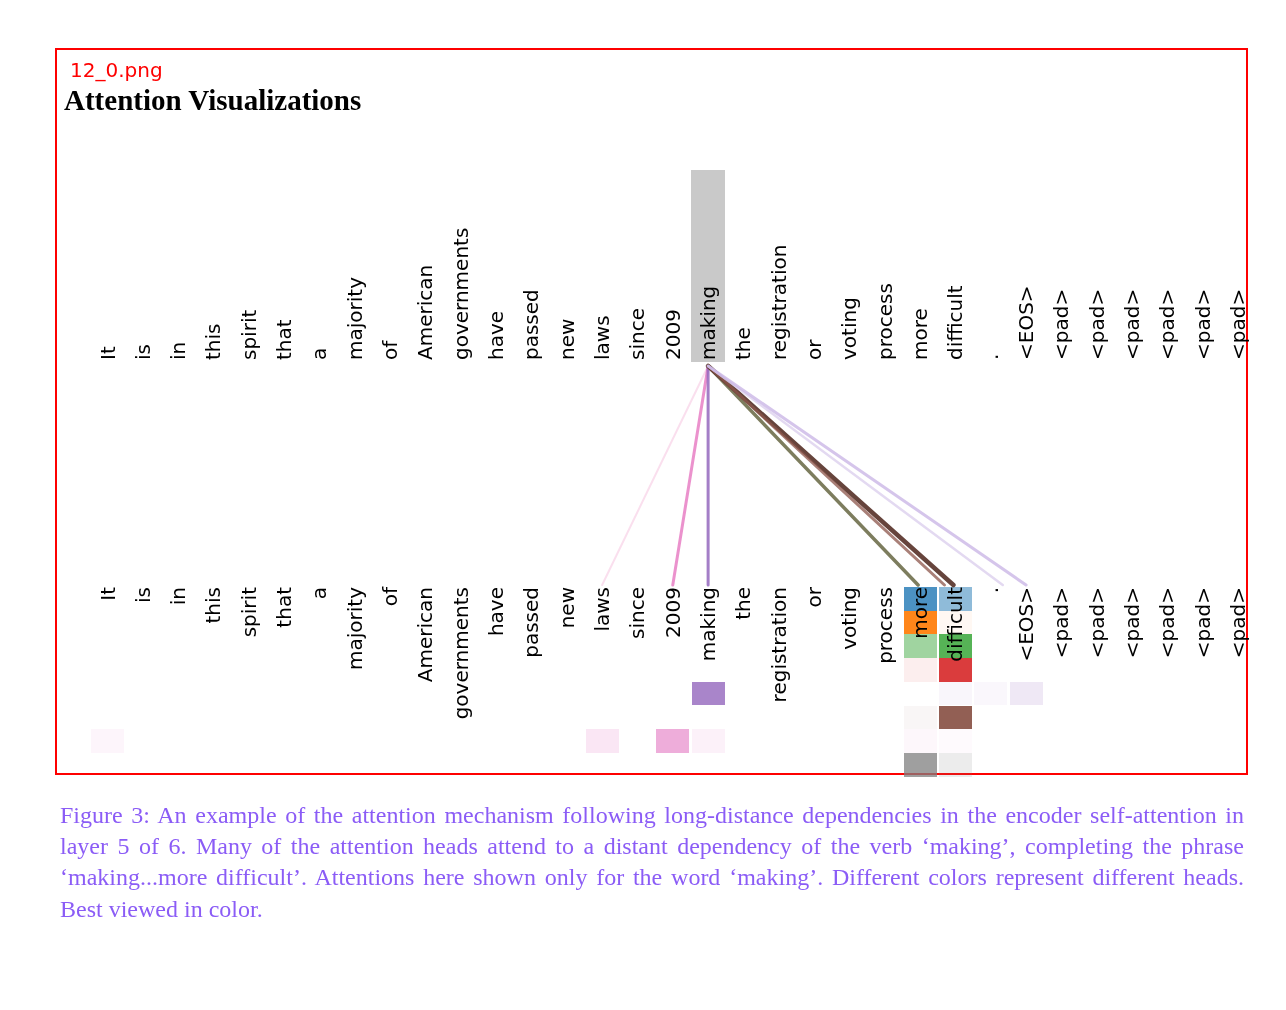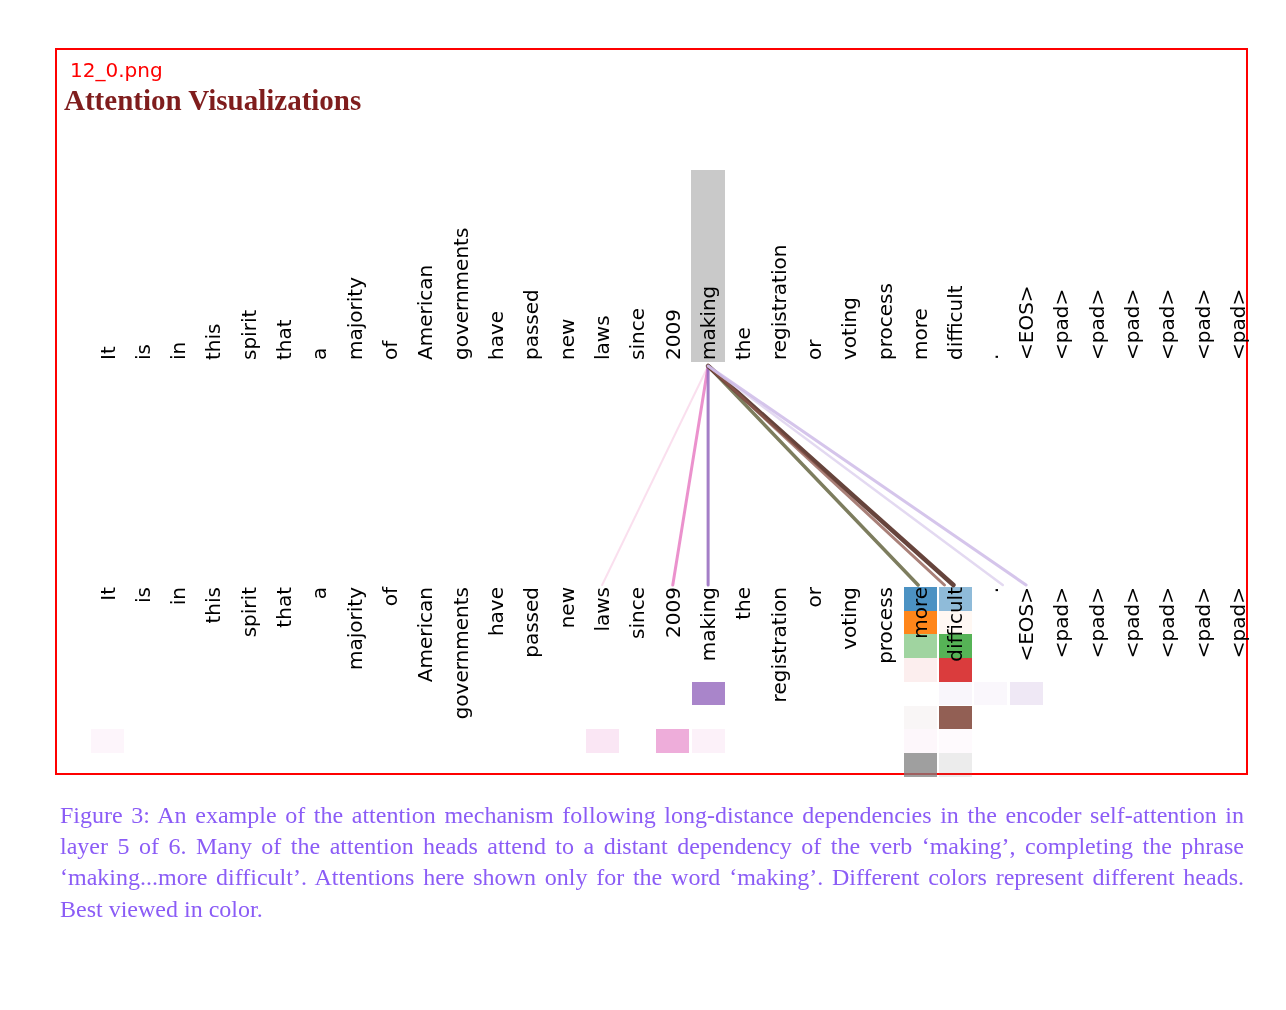--- a/index.html
+++ b/index.html
@@ -12,21 +12,21 @@
     position:absolute; left:55px; top:48px; width:1193px; height:727px;
     border:2px solid #fe0000; background:#ffffff;
   }
   .file-label {
     position:absolute; left:13px; top:8px;
     font-size:20px; color:#fe0000;
     font-family:"DejaVu Sans","Liberation Sans",sans-serif;
   }
   .fig-title {
     position:absolute; left:7px; top:34px;
-    font-size:29px; font-weight:bold; color:#7f1d1d;
+    font-size:29px; font-weight:bold; color:#000000;
     font-family:"Liberation Serif", serif;
   }
   .hl-box { position:absolute; background:#c9c9c9; }
   .layer { position:absolute; left:0; top:0; width:100%; height:100%; }
   .viz-svg { position:absolute; left:0; top:0; pointer-events:none; }
   .cell { position:absolute; }
   .tok-anchor { position:absolute; width:0; height:0; }
   .tok {
     position:absolute; white-space:nowrap; color:#000;
     font-size:20px; line-height:20px;

